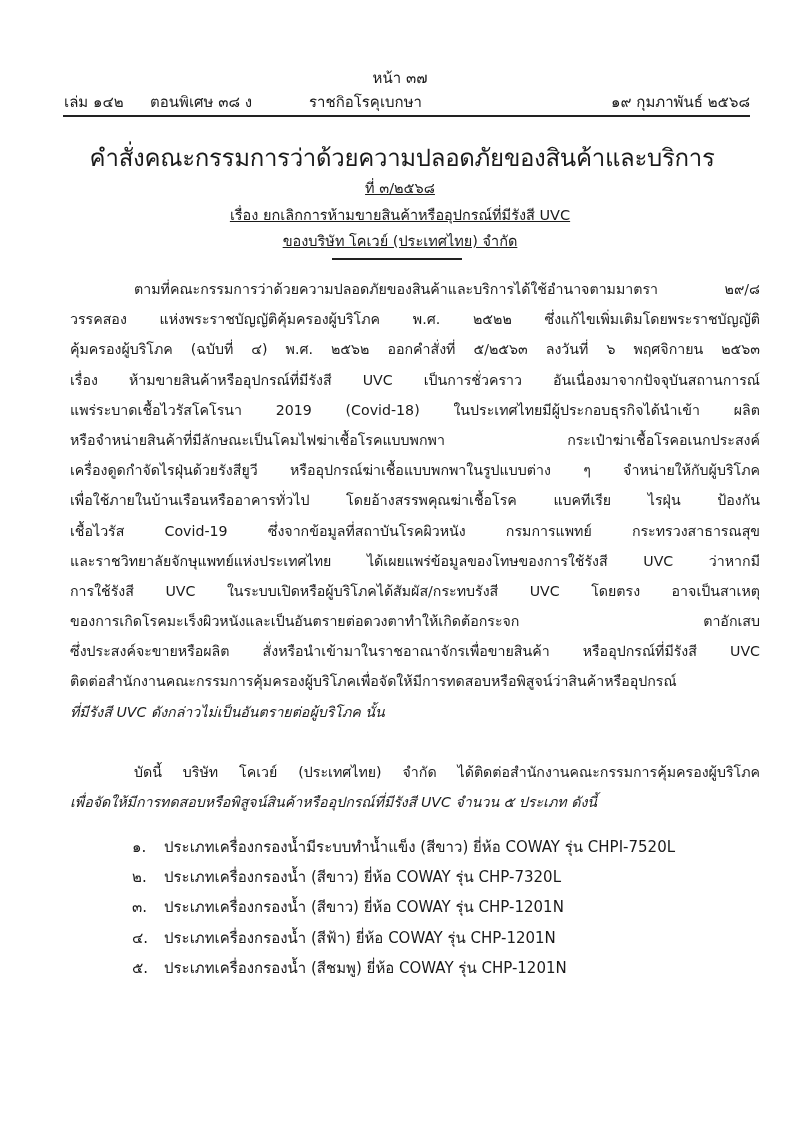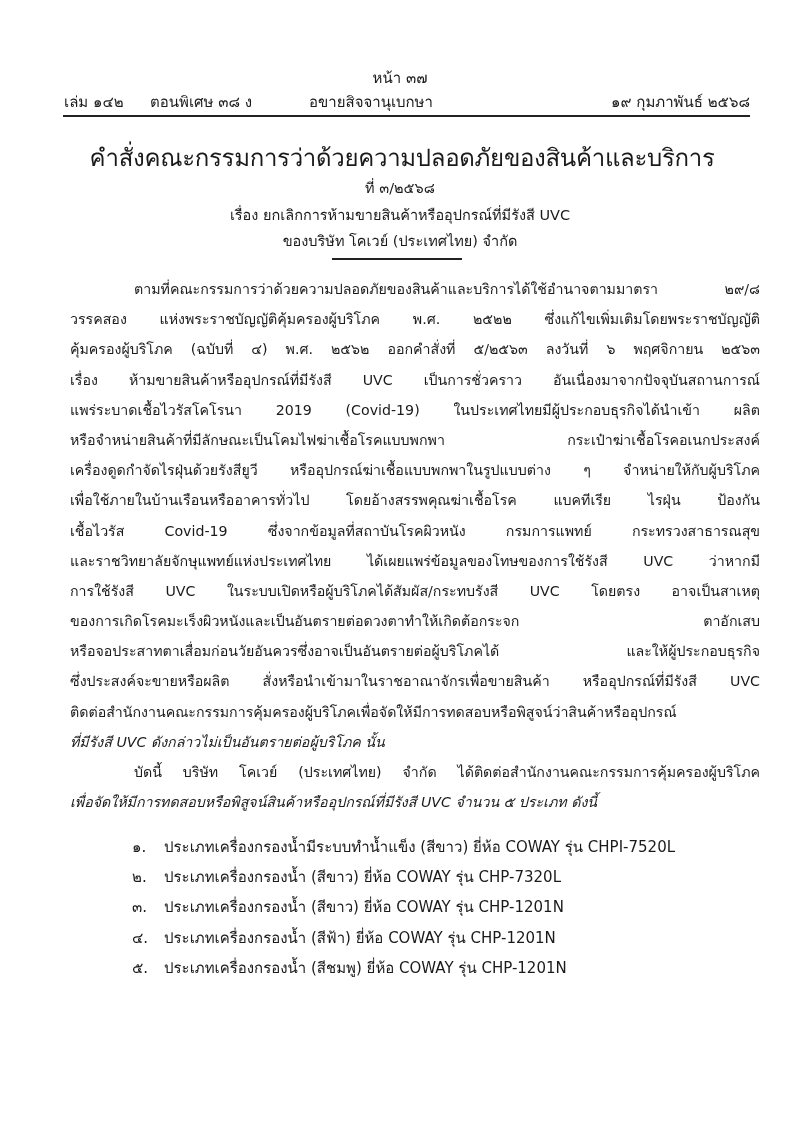--- a/index.html
+++ b/index.html
@@ -20,21 +20,21 @@
   }
   .hdr-row span { position: absolute; top: 0; white-space: nowrap; }
   .hdr-rule {
     position: absolute; top: 115px; left: 63px; width: 687px; height: 2px; background: #222;
   }
   .title {
     position: absolute; top: 138px; left: 2px; width: 800px; text-align: center;
     font-size: 24px; letter-spacing: -0.3px;
   }
   .sub {
-    position: absolute; left: 0; width: 800px; text-align: center; font-size: 14.5px;
+    position: absolute; left: 0; width: 800px; text-align: center; font-size: 14.5px; text-decoration: underline;
   }
   .divider {
     position: absolute; top: 258px; left: 332px; width: 130px; height: 2px; background: #222;
   }
   .body-block {
     position: absolute; left: 70px; width: 690px; font-size: 14.2px;
   }
   .line {
     height: 30.2px; line-height: 30.2px; white-space: nowrap; text-align: justify;
     text-align-last: justify; overflow: hidden;
@@ -50,45 +50,44 @@
 </head>
 <body>
 
 <div class="page">
 
   <div class="hdr-page">หน้า ๓๗</div>
 
   <div class="hdr-row">
     <span style="left:0">เล่ม ๑๔๒</span>
     <span style="left:86px">ตอนพิเศษ ๓๘ ง</span>
-    <span style="left:245px">อขายสิจจานุเบกษา</span>
+    <span style="left:245px">ราชกิอโรคุเบกษา</span>
     <span style="right:0">๑๙ กุมภาพันธ์ ๒๕๖๘</span>
   </div>
   <div class="hdr-rule"></div>
 
   <div class="title">คำสั่งคณะกรรมการว่าด้วยความปลอดภัยของสินค้าและบริการ</div>
   <div class="sub" style="top:176px">ที่ ๓/๒๕๖๘</div>
   <div class="sub" style="top:203px">เรื่อง ยกเลิกการห้ามขายสินค้าหรืออุปกรณ์ที่มีรังสี UVC</div>
   <div class="sub" style="top:229px">ของบริษัท โคเวย์ (ประเทศไทย) จำกัด</div>
   <div class="divider"></div>
 
   <div class="body-block" style="top:274px">
     <div class="line indent">ตามที่คณะกรรมการว่าด้วยความปลอดภัยของสินค้าและบริการได้ใช้อำนาจตามมาตรา ๒๙/๘</div>
     <div class="line">วรรคสอง แห่งพระราชบัญญัติคุ้มครองผู้บริโภค พ.ศ. ๒๕๒๒ ซึ่งแก้ไขเพิ่มเติมโดยพระราชบัญญัติ</div>
     <div class="line">คุ้มครองผู้บริโภค (ฉบับที่ ๔) พ.ศ. ๒๕๖๒ ออกคำสั่งที่ ๕/๒๕๖๓ ลงวันที่ ๖ พฤศจิกายน ๒๕๖๓</div>
     <div class="line">เรื่อง ห้ามขายสินค้าหรืออุปกรณ์ที่มีรังสี UVC เป็นการชั่วคราว อันเนื่องมาจากปัจจุบันสถานการณ์</div>
-    <div class="line">แพร่ระบาดเชื้อไวรัสโคโรนา 2019 (Covid-19) ในประเทศไทยมีผู้ประกอบธุรกิจได้นำเข้า ผลิต</div>
+    <div class="line">แพร่ระบาดเชื้อไวรัสโคโรนา 2019 (Covid-18) ในประเทศไทยมีผู้ประกอบธุรกิจได้นำเข้า ผลิต</div>
     <div class="line">หรือจำหน่ายสินค้าที่มีลักษณะเป็นโคมไฟฆ่าเชื้อโรคแบบพกพา กระเป๋าฆ่าเชื้อโรคอเนกประสงค์</div>
     <div class="line">เครื่องดูดกำจัดไรฝุ่นด้วยรังสียูวี หรืออุปกรณ์ฆ่าเชื้อแบบพกพาในรูปแบบต่าง ๆ จำหน่ายให้กับผู้บริโภค</div>
     <div class="line">เพื่อใช้ภายในบ้านเรือนหรืออาคารทั่วไป โดยอ้างสรรพคุณฆ่าเชื้อโรค แบคทีเรีย ไรฝุ่น ป้องกัน</div>
     <div class="line">เชื้อไวรัส Covid-19 ซึ่งจากข้อมูลที่สถาบันโรคผิวหนัง กรมการแพทย์ กระทรวงสาธารณสุข</div>
     <div class="line">และราชวิทยาลัยจักษุแพทย์แห่งประเทศไทย ได้เผยแพร่ข้อมูลของโทษของการใช้รังสี UVC ว่าหากมี</div>
     <div class="line">การใช้รังสี UVC ในระบบเปิดหรือผู้บริโภคได้สัมผัส/กระทบรังสี UVC โดยตรง อาจเป็นสาเหตุ</div>
     <div class="line">ของการเกิดโรคมะเร็งผิวหนังและเป็นอันตรายต่อดวงตาทำให้เกิดต้อกระจก ตาอักเสบ</div>
-    <div class="line">หรือจอประสาทตาเสื่อมก่อนวัยอันควรซึ่งอาจเป็นอันตรายต่อผู้บริโภคได้ และให้ผู้ประกอบธุรกิจ</div>
     <div class="line">ซึ่งประสงค์จะขายหรือผลิต สั่งหรือนำเข้ามาในราชอาณาจักรเพื่อขายสินค้า หรืออุปกรณ์ที่มีรังสี UVC</div>
     <div class="line">ติดต่อสำนักงานคณะกรรมการคุ้มครองผู้บริโภคเพื่อจัดให้มีการทดสอบหรือพิสูจน์ว่าสินค้าหรืออุปกรณ์</div>
     <div class="line last">ที่มีรังสี UVC ดังกล่าวไม่เป็นอันตรายต่อผู้บริโภค นั้น</div>
   </div>
 
   <div class="body-block" style="top:757px">
     <div class="line indent">บัดนี้ บริษัท โคเวย์ (ประเทศไทย) จำกัด ได้ติดต่อสำนักงานคณะกรรมการคุ้มครองผู้บริโภค</div>
     <div class="line last">เพื่อจัดให้มีการทดสอบหรือพิสูจน์สินค้าหรืออุปกรณ์ที่มีรังสี UVC จำนวน ๕ ประเภท ดังนี้</div>
   </div>
 

